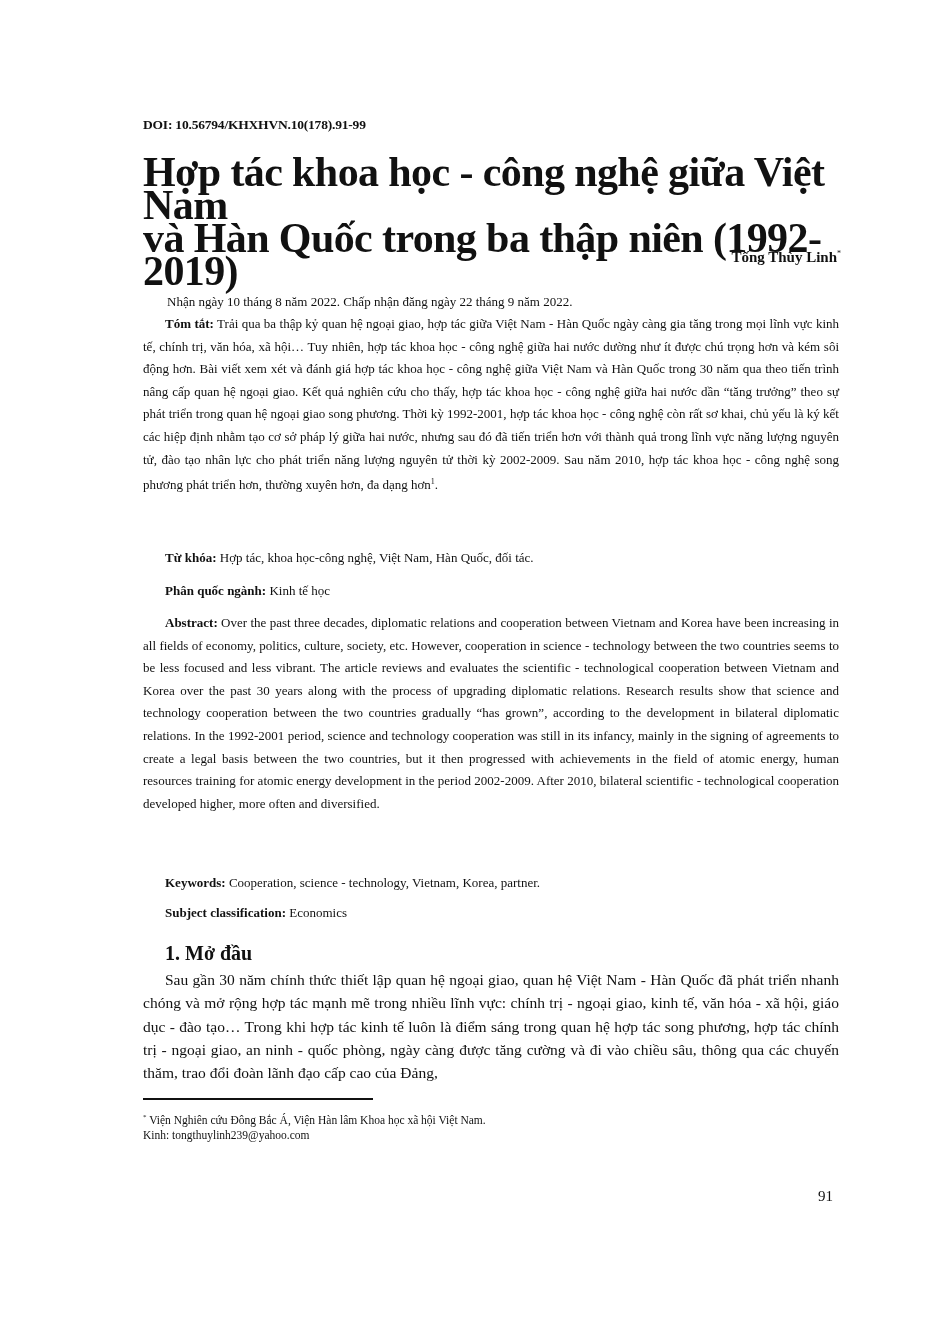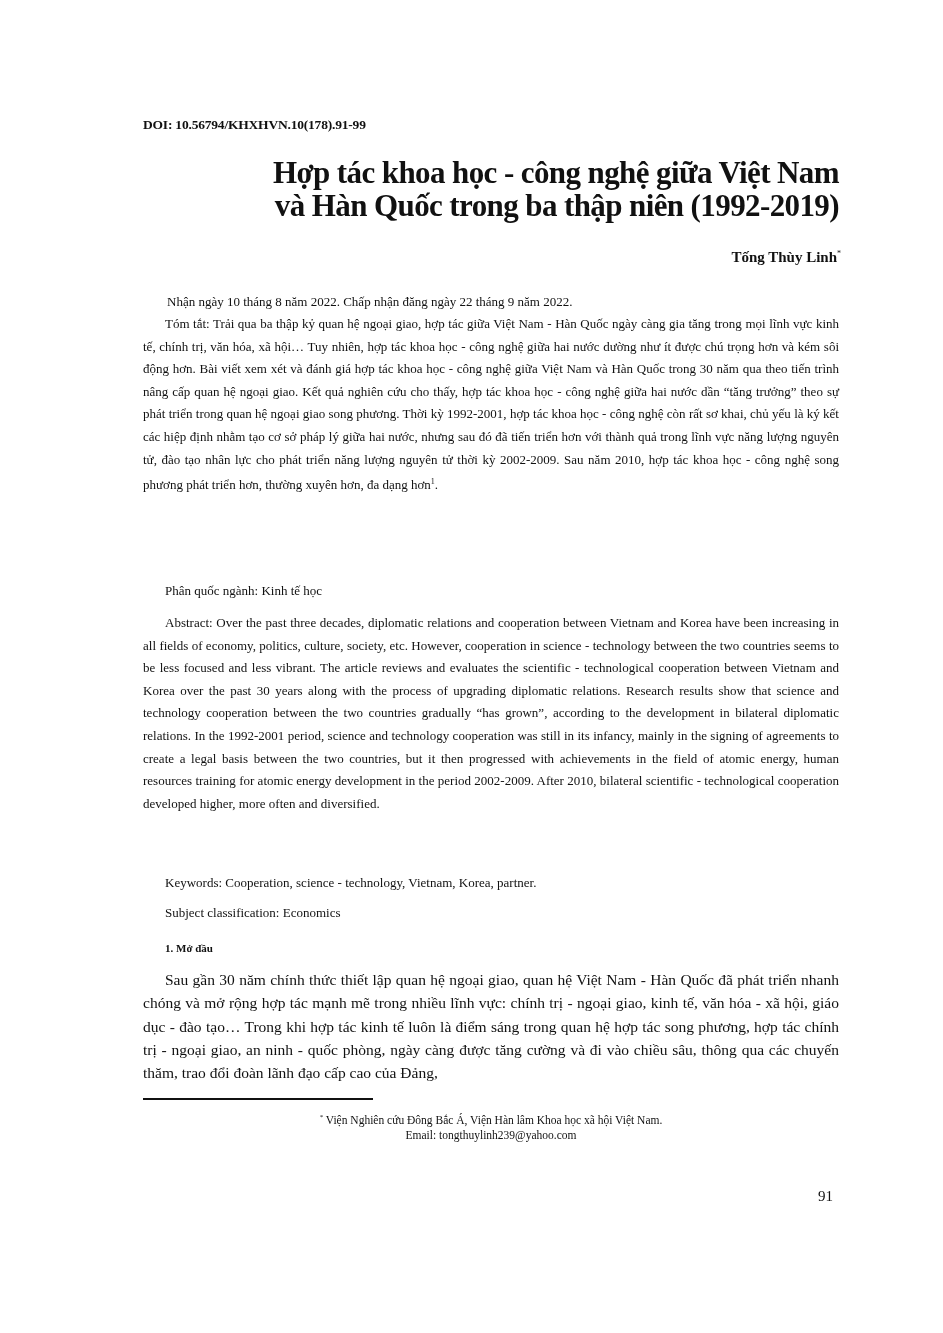--- a/index.html
+++ b/index.html
@@ -1,38 +1,38 @@
 <!DOCTYPE html>
 <html><head>
 <meta charset="utf-8">
 <style>
   html, body { margin: 0; padding: 0; background: #ffffff; }
   body { width: 943px; height: 1333px; position: relative; overflow: hidden;
          font-family: "Liberation Serif", "DejaVu Serif", serif; color: #111; }
   .page { position: absolute; left: 0; top: 0; width: 943px; height: 1333px; border-radius: 10px; }
   .doi { position: absolute; left: 143px; top: 117px; font-size: 13.5px; font-weight: bold; letter-spacing: -0.2px; }
-  .title { position: absolute; left: 143px; width: 696px; top: 156px; text-align: right;
-           font-size: 31px; font-weight: bold; line-height: 33px; letter-spacing: -0.6px; }
+  .title { position: absolute; left: 143px; width: 696px; top: 156px; text-align: left;
+           font-size: 42px; font-weight: bold; line-height: 33px; letter-spacing: -0.6px; }
   .author { position: absolute; right: 102px; top: 249px; font-size: 15px; font-weight: bold; margin-left: 36px; }
   .author sup { font-size: 8px; font-weight: normal; }
   .received { position: absolute; left: 167px; top: 282px; font-size: 13px; margin-top: 12px; }
   .block { position: absolute; left: 143px; width: 696px; font-size: 13px; line-height: 22.6px;
            text-align: justify; text-indent: 22px; }
   .abs-vi { top: 313px; }
   .kw-vi { top: 547px; }
   .cls-vi { top: 580px; }
   .abs-en { top: 612px; }
   .kw-en { top: 872px; }
   .cls-en { top: 902px; }
-  .b { font-weight: normal; }
-  .heading { position: absolute; left: 165px; top: 942px; font-size: 11px; font-weight: bold; }
+  .b { font-weight: bold; }
+  .heading { position: absolute; left: 165px; top: 942px; font-size: 20px; font-weight: bold; }
   .intro { position: absolute; left: 143px; width: 696px; top: 968px; font-size: 15.5px; line-height: 23.3px;
            text-align: justify; text-indent: 22px; }
   .fn-rule { position: absolute; left: 143px; top: 1098px; width: 230px; height: 2px; background: #111; }
-  .footnotes { position: absolute; left: 143px; width: 696px; top: 1110px; font-size: 11.5px; line-height: 15.5px; text-align: center; }
+  .footnotes { position: absolute; left: 143px; width: 696px; top: 1110px; font-size: 11.5px; line-height: 15.5px; }
   .footnotes sup { font-size: 7px; }
   .pageno { position: absolute; left: 818px; top: 1188px; font-size: 15px; }
 </style>
 </head>
 <body>
 
 <div class="page">
   <div class="doi">DOI: 10.56794/KHXHVN.10(178).91-99</div>
 
   <div class="title">
@@ -43,20 +43,23 @@
   <div class="author">
     <span>Tống Thùy Linh</span><sup>*</sup>
   </div>
 
   <div class="received">Nhận ngày 10 tháng 8 năm 2022. Chấp nhận đăng ngày 22 tháng 9 năm 2022.</div>
 
   <div class="block abs-vi">
     <span class="b">Tóm tắt:</span><span> Trải qua ba thập kỷ quan hệ ngoại giao, hợp tác giữa Việt Nam - Hàn Quốc ngày càng gia tăng trong mọi lĩnh vực kinh tế, chính trị, văn hóa, xã hội… Tuy nhiên, hợp tác khoa học - công nghệ giữa hai nước dường như ít được chú trọng hơn và kém sôi động hơn. Bài viết xem xét và đánh giá hợp tác khoa học - công nghệ giữa Việt Nam và Hàn Quốc trong 30 năm qua theo tiến trình nâng cấp quan hệ ngoại giao. Kết quả nghiên cứu cho thấy, hợp tác khoa học - công nghệ giữa hai nước dần “tăng trưởng” theo sự phát triển trong quan hệ ngoại giao song phương. Thời kỳ 1992-2001, hợp tác khoa học - công nghệ còn rất sơ khai, chủ yếu là ký kết các hiệp định nhằm tạo cơ sở pháp lý giữa hai nước, nhưng sau đó đã tiến triển hơn với thành quả trong lĩnh vực năng lượng nguyên tử, đào tạo nhân lực cho phát triển năng lượng nguyên tử thời kỳ 2002-2009. Sau năm 2010, hợp tác khoa học - công nghệ song phương phát triển hơn, thường xuyên hơn, đa dạng hơn</span><sup style="font-size:8px;">1</sup><span>.</span>
   </div>
 
+  <div class="block kw-vi">
+    <span class="b">Từ khóa:</span><span> Hợp tác, khoa học-công nghệ, Việt Nam, Hàn Quốc, đối tác.</span>
+  </div>
 
   <div class="block cls-vi">
     <span class="b">Phân quốc ngành:</span><span> Kinh tế học</span>
   </div>
 
   <div class="block abs-en">
     <span class="b">Abstract:</span><span> Over the past three decades, diplomatic relations and cooperation between Vietnam and Korea have been increasing in all fields of economy, politics, culture, society, etc. However, cooperation in science - technology between the two countries seems to be less focused and less vibrant. The article reviews and evaluates the scientific - technological cooperation between Vietnam and Korea over the past 30 years along with the process of upgrading diplomatic relations. Research results show that science and technology cooperation between the two countries gradually “has grown”, according to the development in bilateral diplomatic relations. In the 1992-2001 period, science and technology cooperation was still in its infancy, mainly in the signing of agreements to create a legal basis between the two countries, but it then progressed with achievements in the field of atomic energy, human resources training for atomic energy development in the period 2002-2009. After 2010, bilateral scientific - technological cooperation developed higher, more often and diversified.</span>
   </div>
 
   <div class="block cls-en">
@@ -71,18 +74,18 @@
 
   <div class="intro">Sau gần 30 năm chính thức thiết lập quan hệ ngoại giao, quan hệ Việt Nam - Hàn Quốc đã phát triển nhanh chóng và mở rộng hợp tác mạnh mẽ trong nhiều lĩnh vực: chính trị - ngoại giao, kinh tế, văn hóa - xã hội, giáo dục - đào tạo… Trong khi hợp tác kinh tế luôn là điểm sáng trong quan hệ hợp tác song phương, hợp tác chính trị - ngoại giao, an ninh - quốc phòng, ngày càng được tăng cường và đi vào chiều sâu, thông qua các chuyến thăm, trao đổi đoàn lãnh đạo cấp cao của Đảng,</div>
 
   <div class="fn-rule"></div>
 
   <div class="footnotes">
     <div>
       <sup>*</sup><span> Viện Nghiên cứu Đông Bắc Á, Viện Hàn lâm Khoa học xã hội Việt Nam.</span>
     </div>
     <div>
-      <span>Email:</span><span> tongthuylinh239@yahoo.com</span>
+      <span>Kinh:</span><span> tongthuylinh239@yahoo.com</span>
     </div>
   </div>
 
   <div class="pageno">91</div>
 </div>
 
 </body></html>

